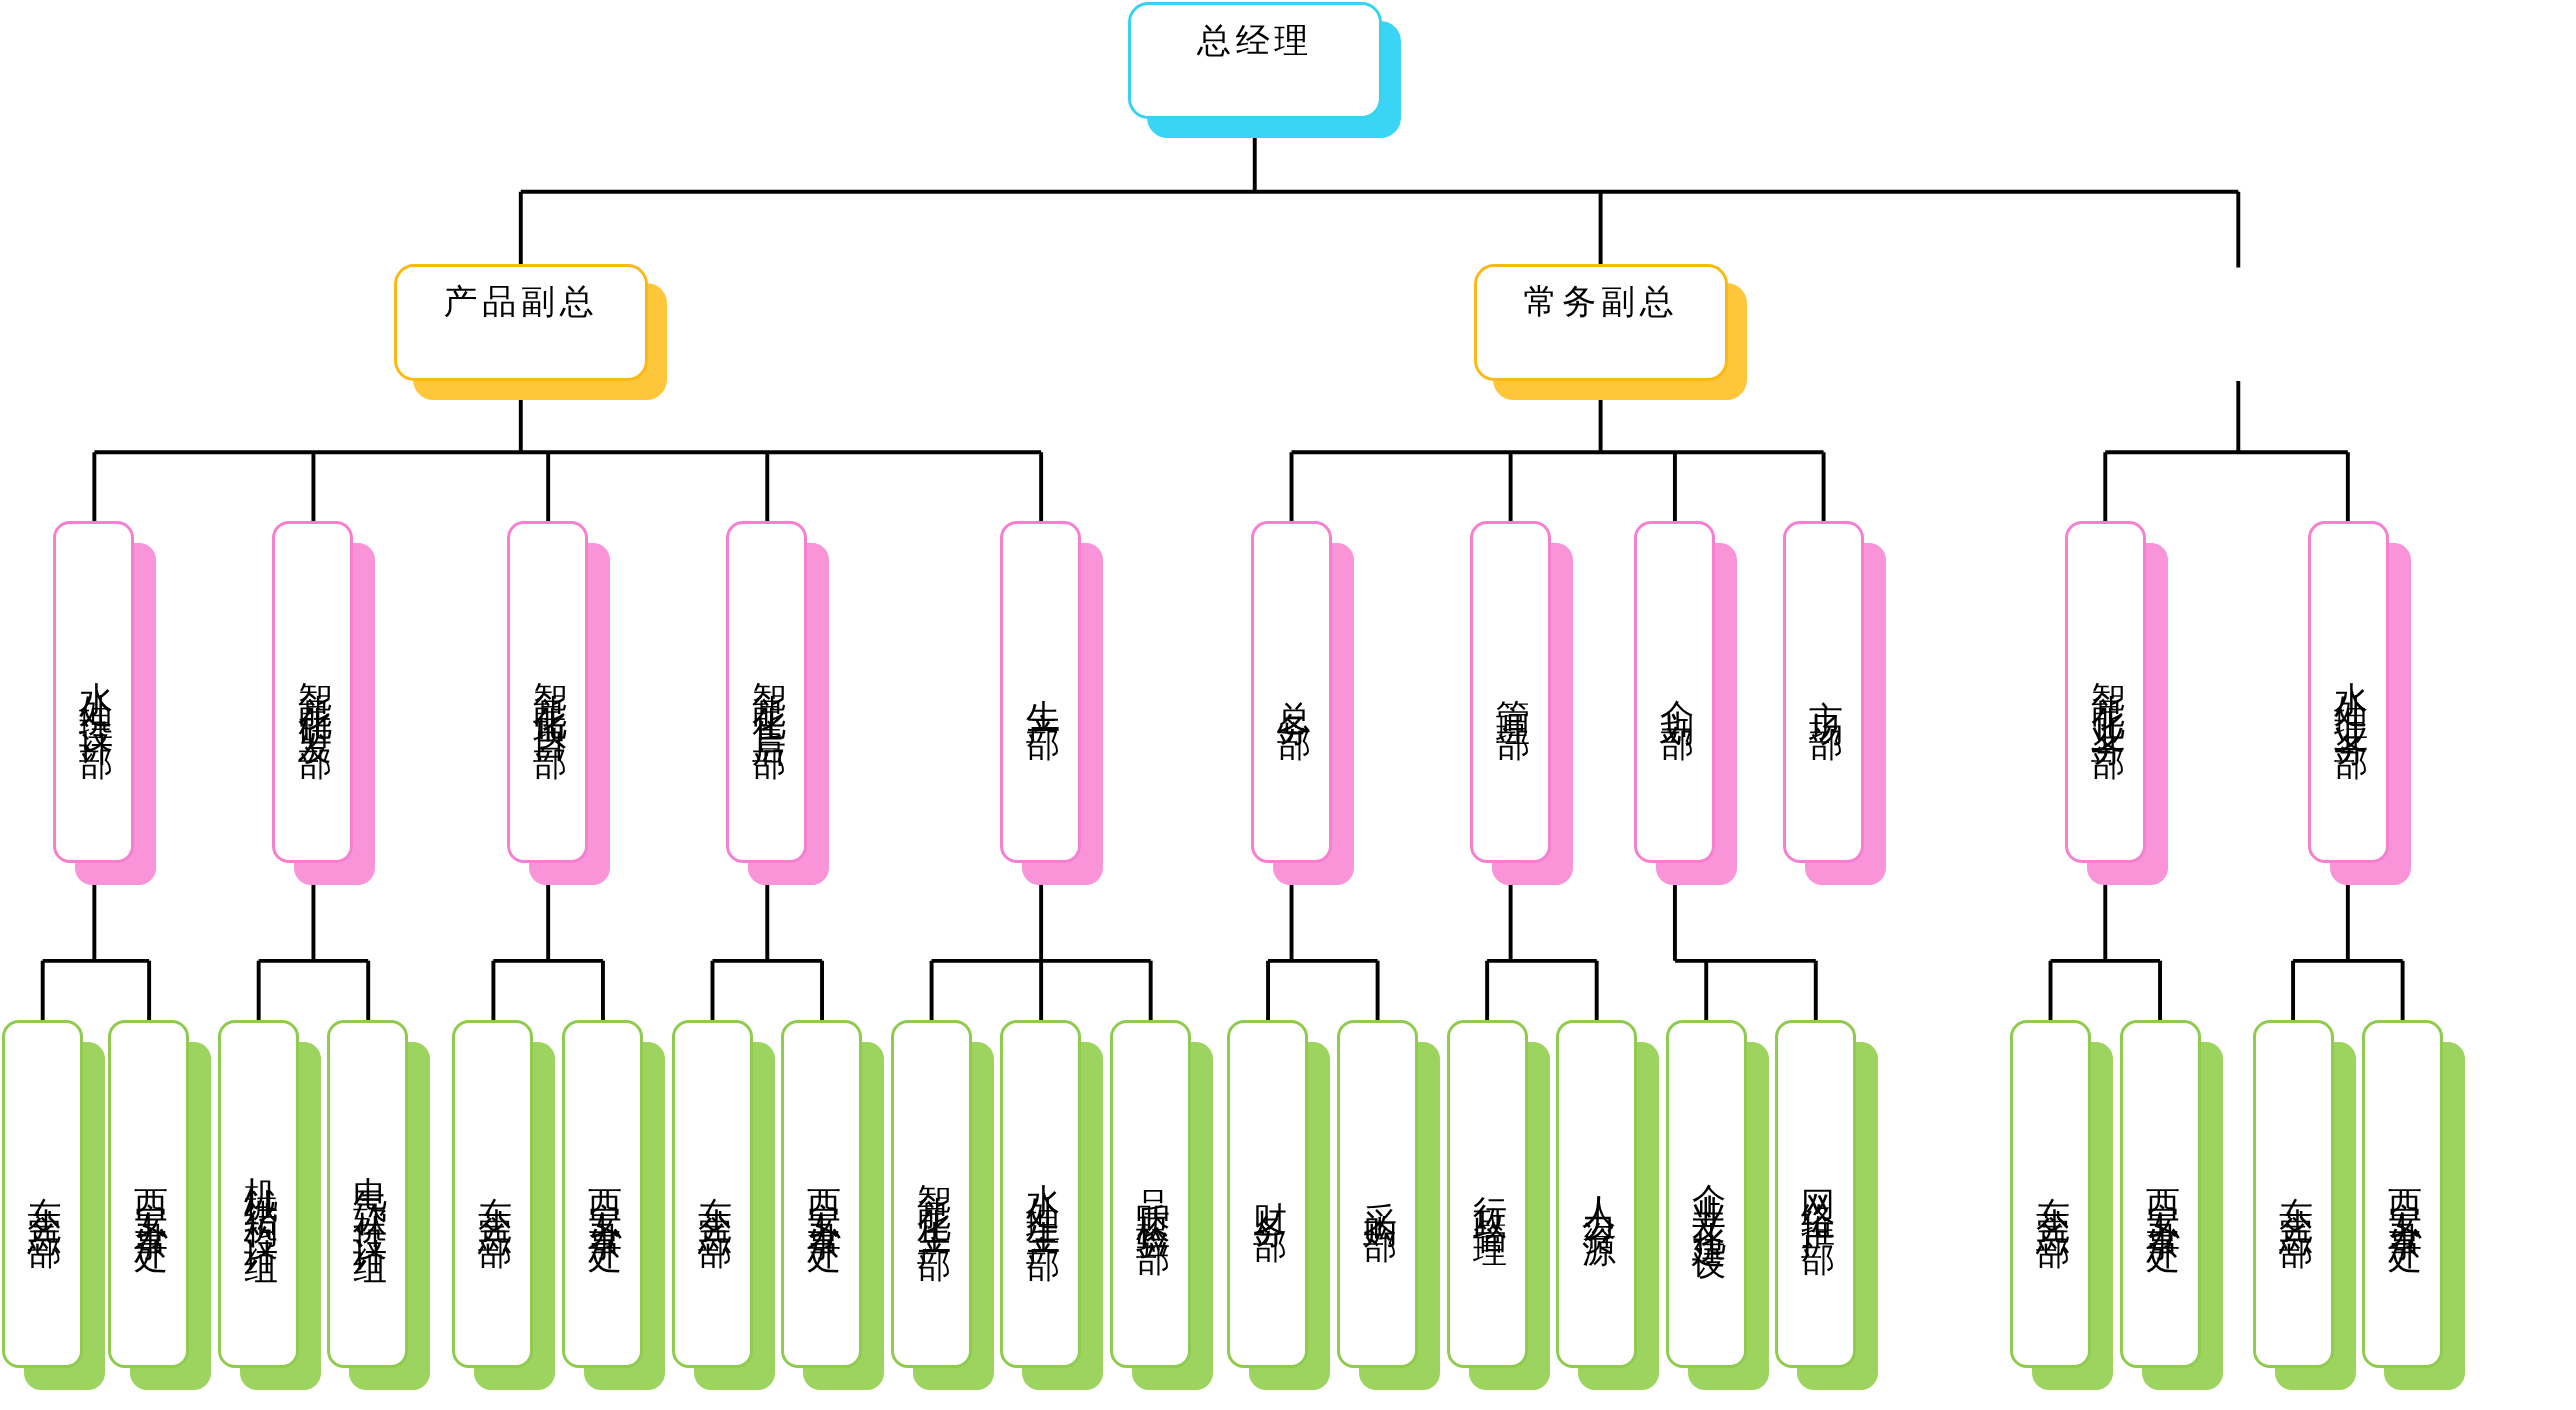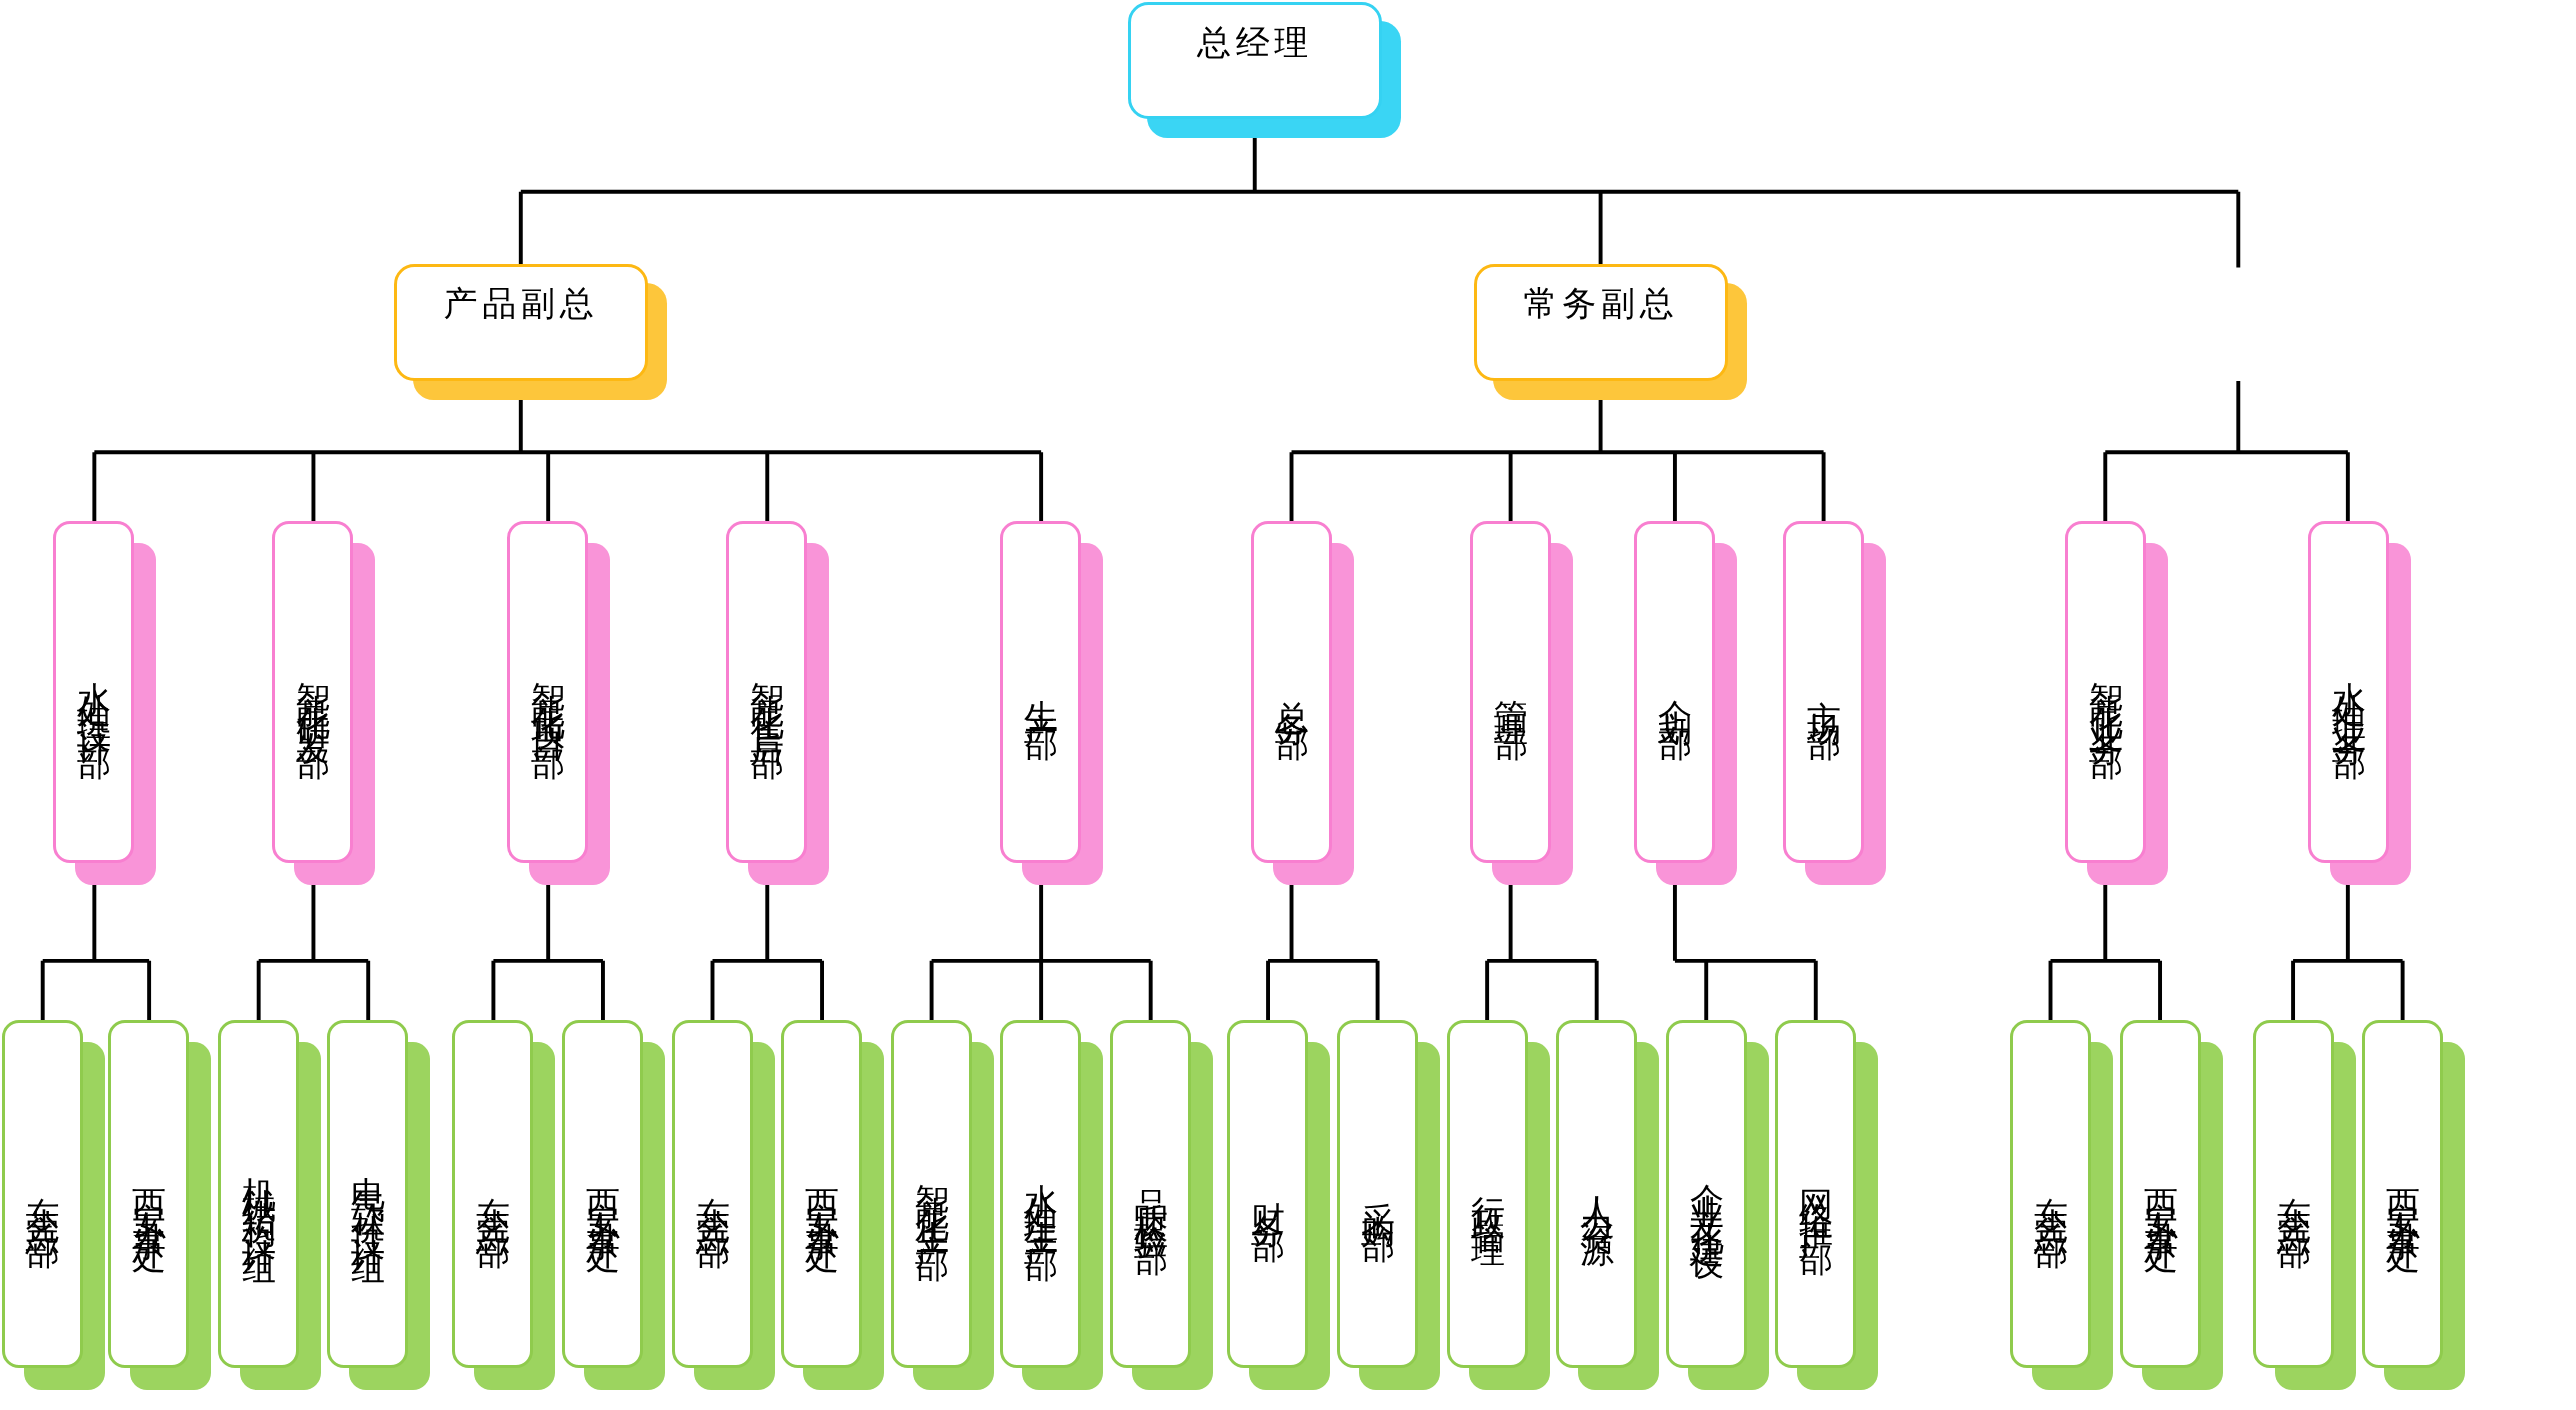--- a/index.html
+++ b/index.html
@@ -1,20 +1,20 @@
 <!DOCTYPE html>
 <html style="--level1: #35D2F2; --level1_shadow: #3AD5F4; --level2: #FDB813; --level2_shadow: #FDC63B; --level3: #F87FD0; --level3_shadow: #F994D8; --level4: #8FCB4D; --level4_shadow: #9CD45F; --connector: #000000;font-size:12.5px"><head>
 <meta charset="utf-8">
 <style>
   html,body{margin:0;padding:0;background:#fff;}
   .canvas{
     position:relative;
     width:2576px;height:1410px;
     background:#ffffff;
-    font-family:Liberation Serif, serif;
+    font-family:Liberation Mono, monospace;
     overflow:hidden;
   }
   svg.wires{position:absolute;left:0;top:0;z-index:0;}
   svg.wires path{stroke:var(--connector,#000);stroke-width:5;fill:none;}
   .node{
     position:absolute;z-index:1;
     background:#fff;border:3.9px solid #888;
     box-sizing:border-box;
     display:flex;align-items:center;justify-content:center;
     color:#000;

